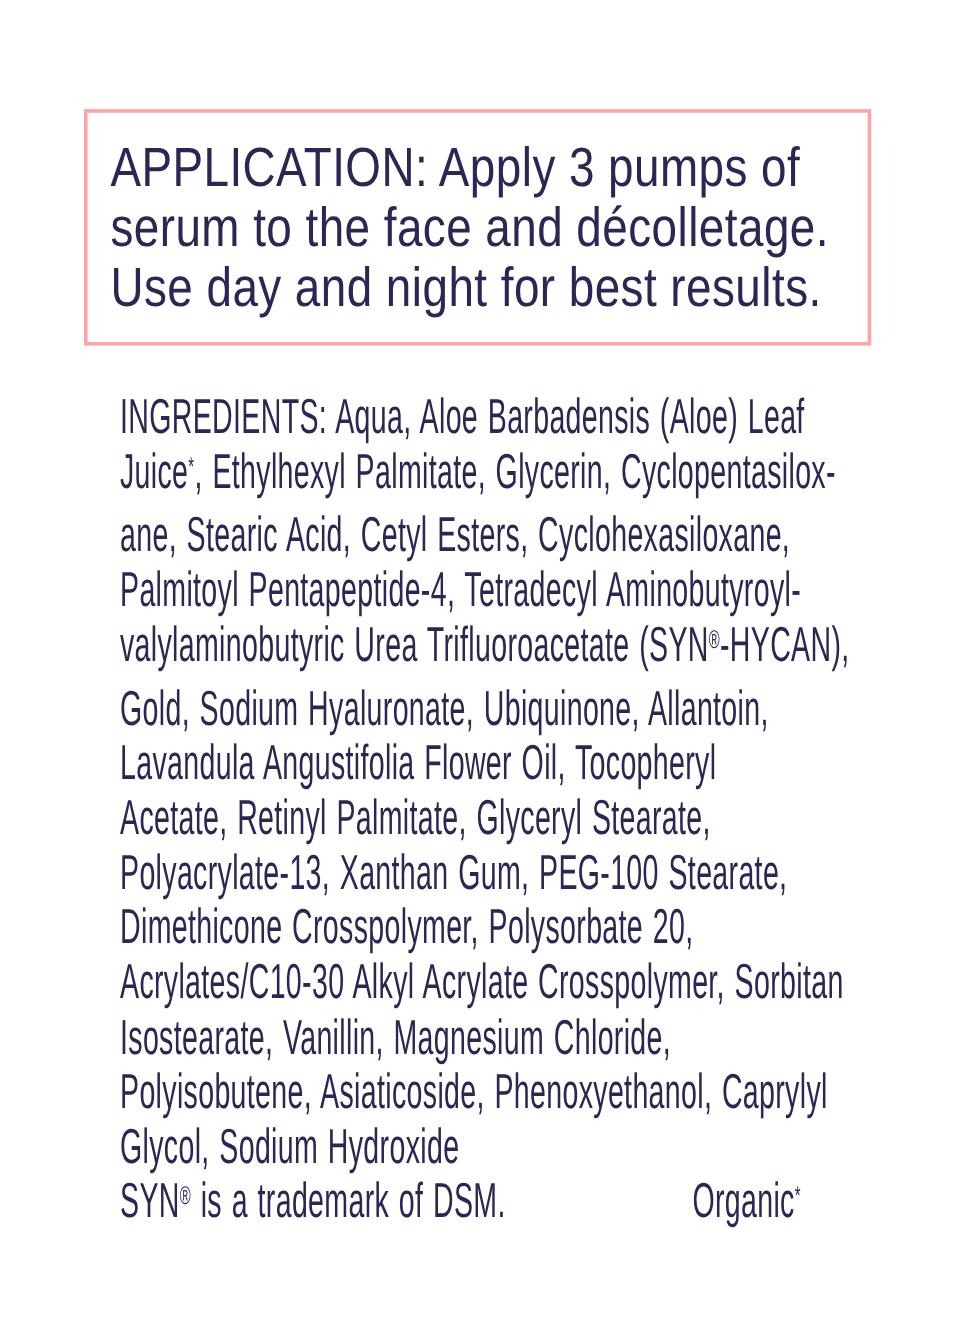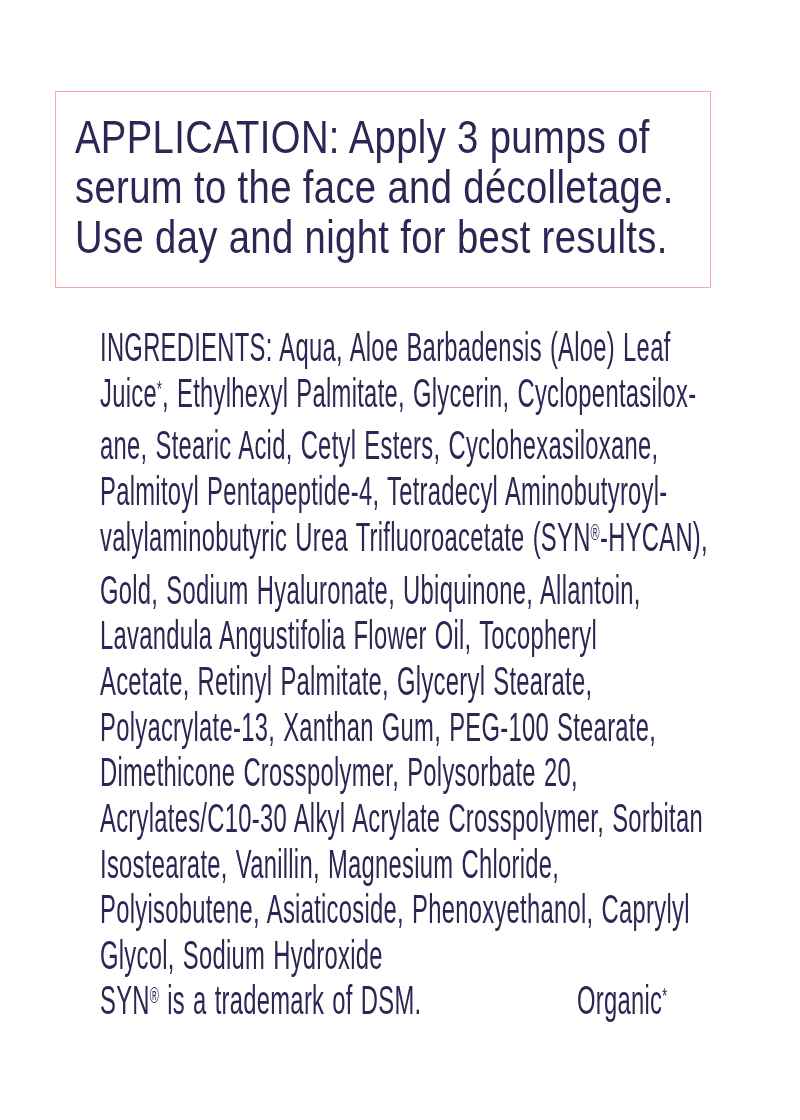--- a/index.html
+++ b/index.html
@@ -12,25 +12,25 @@
     position: relative;
     background: #ffffff;
     overflow: hidden;
     font-family: "Liberation Sans", sans-serif;
     color: #2c2654;
   }
 
   
   .app-box {
     position: absolute;
-    left: 55px;
+    left: 70px;
     top: 91px;
     width: 656px;
     height: 197px;
-    border: 1px solid #fca5a5;
+    border: 3px solid #fca5a5;
     box-sizing: border-box;
   }
   .app-text {
     position: absolute;
     left: 19px;
     top: 20px;
     width: 720px;
     font-size: 46px;
     line-height: 50px;
     letter-spacing: 0.01em;

